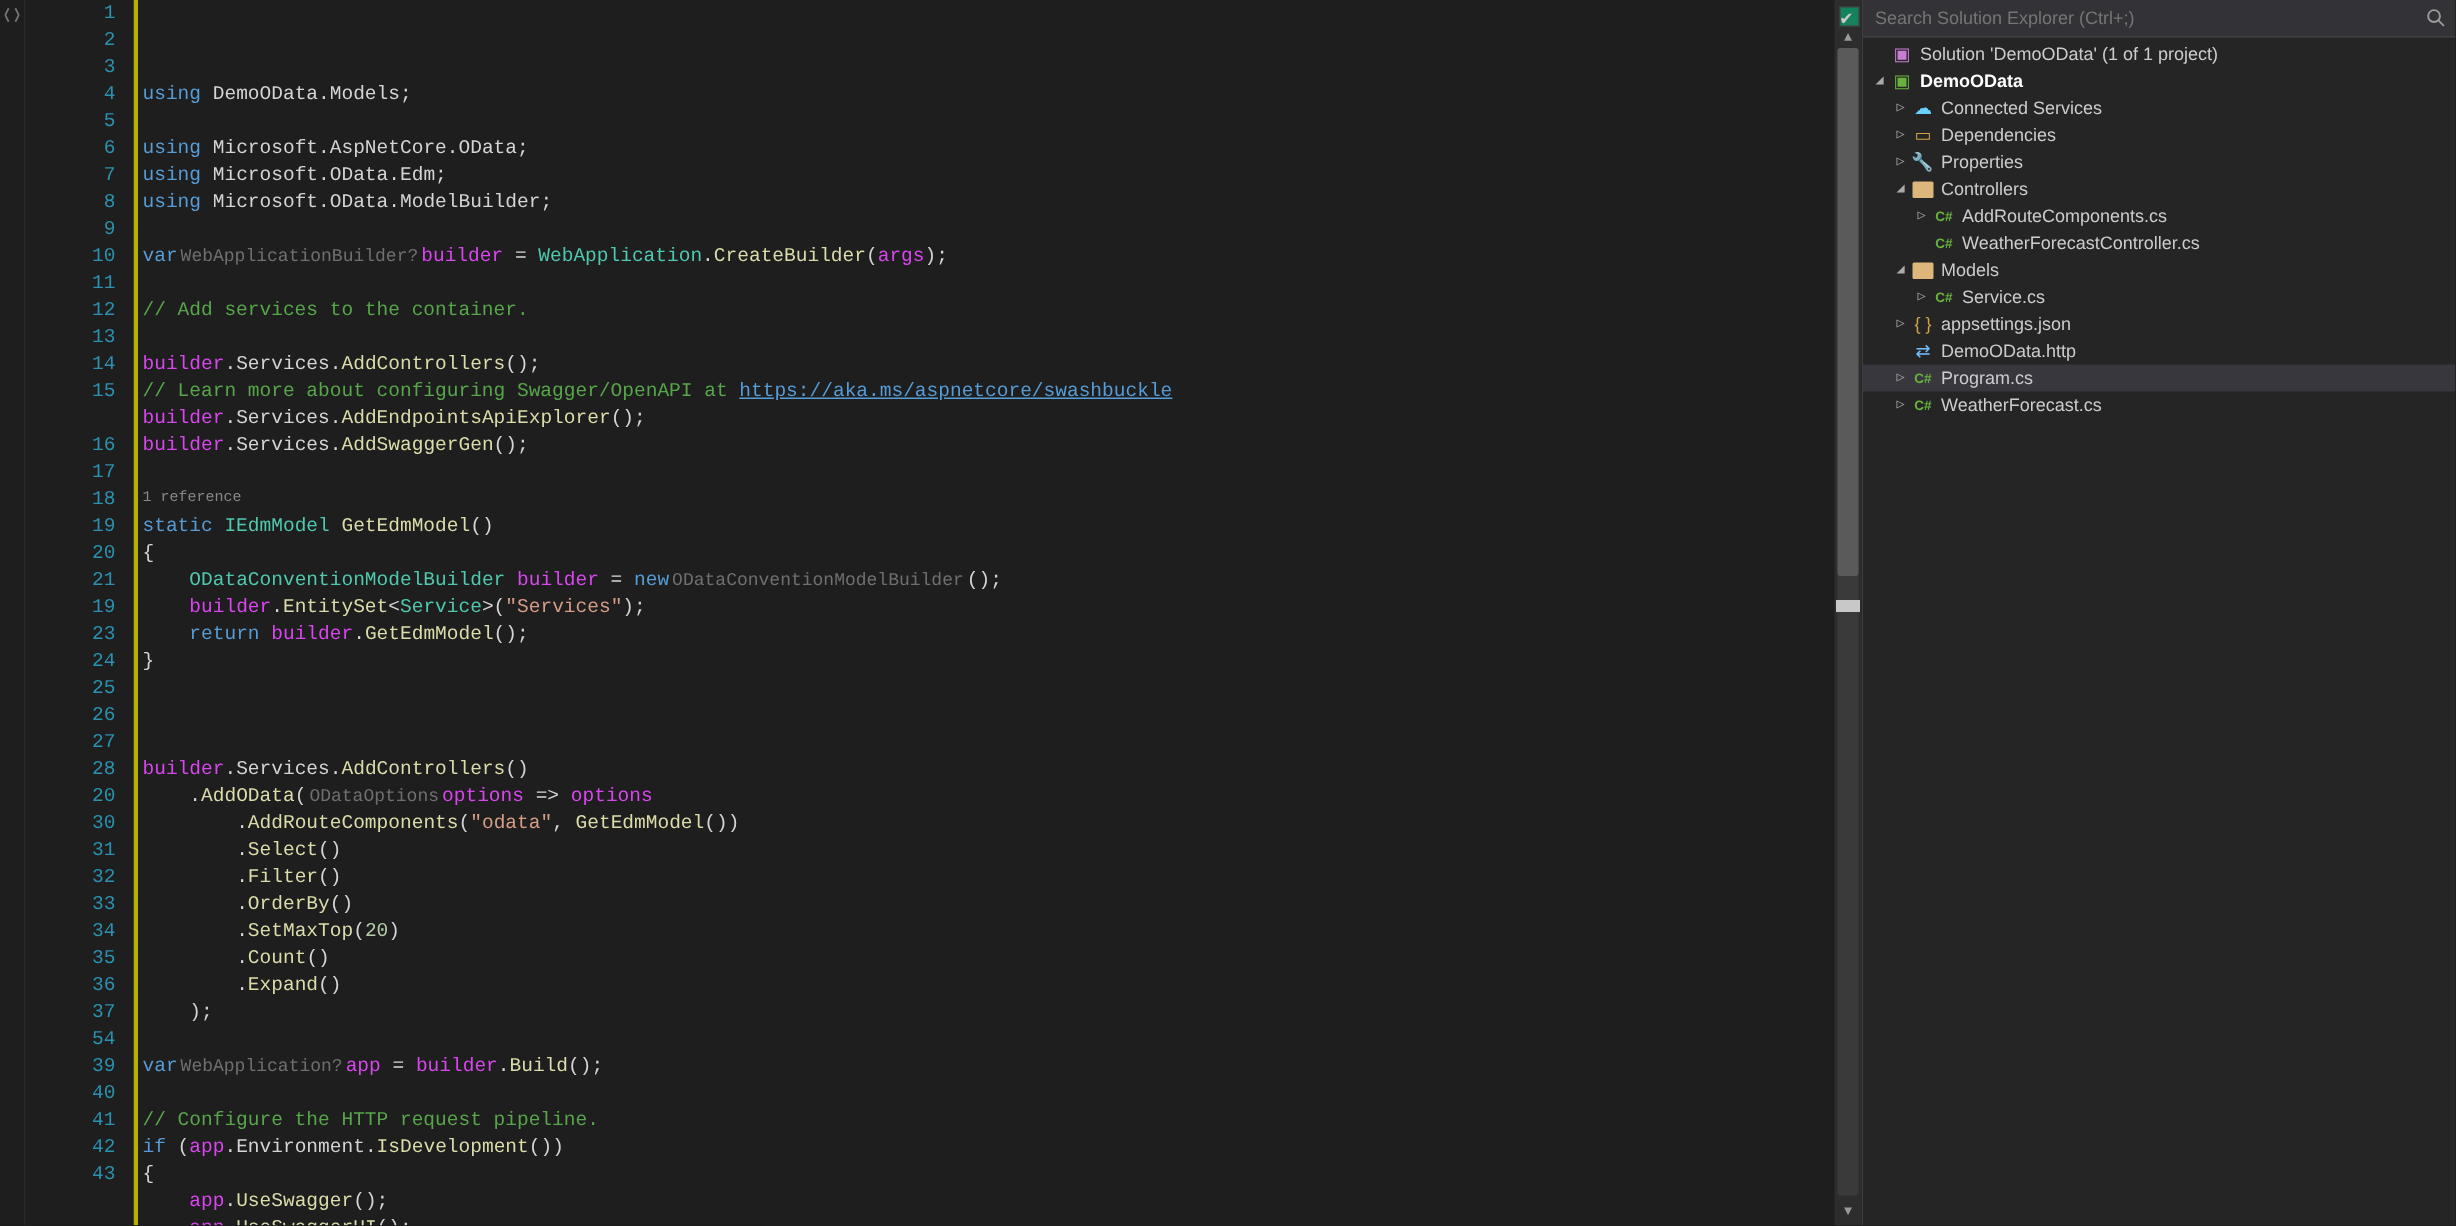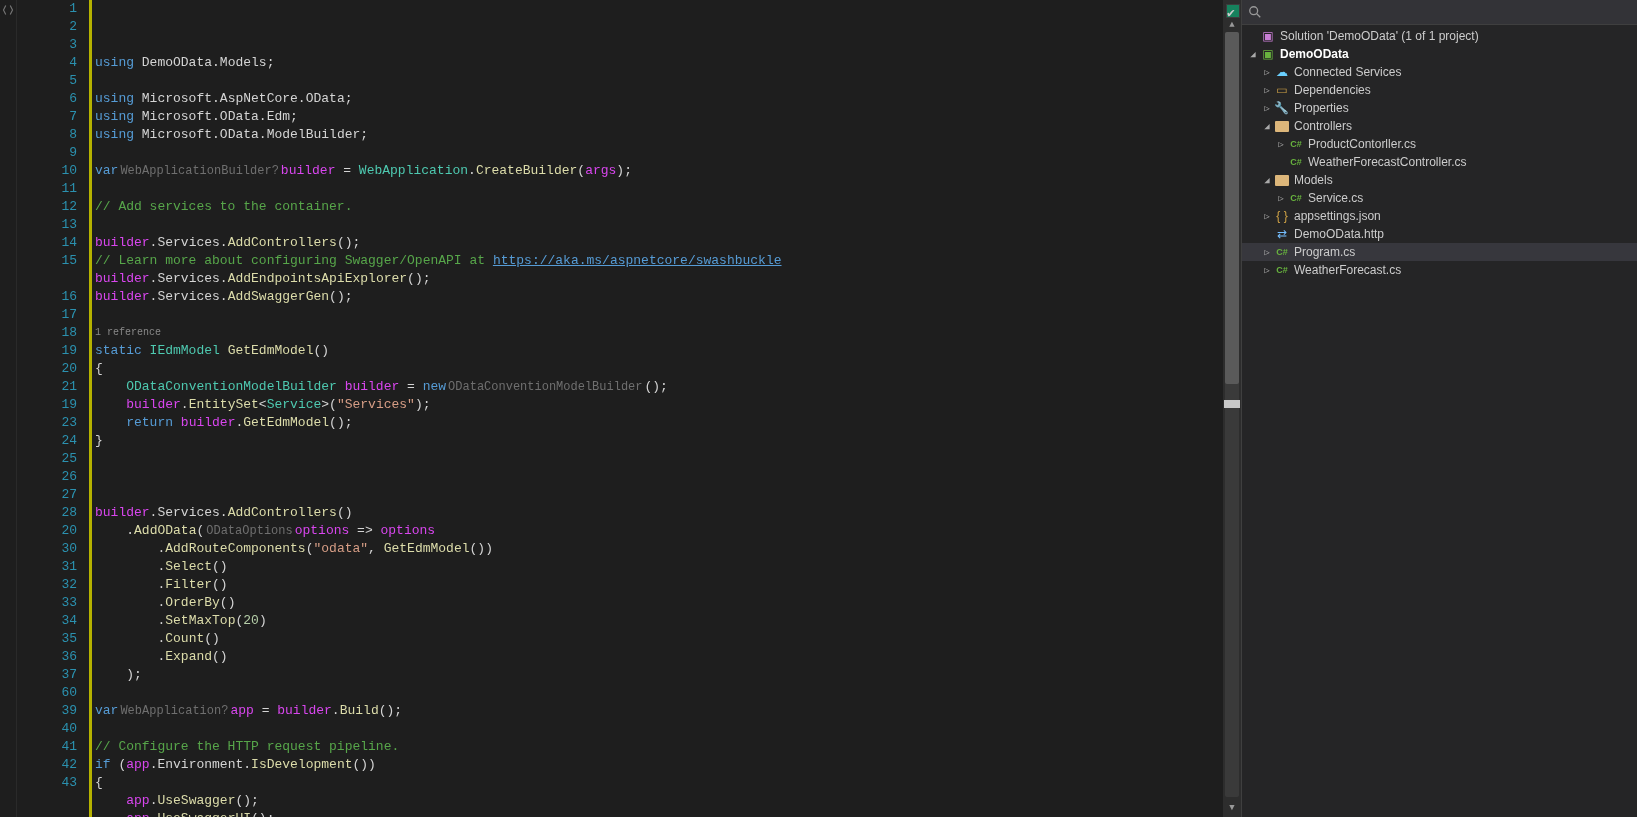--- a/index.html
+++ b/index.html
@@ -104,21 +104,21 @@
         <div>28</div>
         <div>20</div>
         <div>30</div>
         <div>31</div>
         <div>32</div>
         <div>33</div>
         <div>34</div>
         <div>35</div>
         <div>36</div>
         <div>37</div>
-        <div>60</div>
+        <div>54</div>
         <div>39</div>
         <div>40</div>
         <div>41</div>
         <div>42</div>
         <div>43</div>
       </div>
     <div class="code" id="code-body">
       <div class="chg-bar"></div>
     <div class="code-line"><span class="kw">using</span><span class="pl"> DemoOData</span><span class="pn">.</span><span class="pl">Models</span><span class="pn">;</span></div><div class="code-line"></div><div class="code-line"><span class="kw">using</span><span class="pl"> Microsoft</span><span class="pn">.</span><span class="pl">AspNetCore</span><span class="pn">.</span><span class="pl">OData</span><span class="pn">;</span></div><div class="code-line"><span class="kw">using</span><span class="pl"> Microsoft</span><span class="pn">.</span><span class="pl">OData</span><span class="pn">.</span><span class="pl">Edm</span><span class="pn">;</span></div><div class="code-line"><span class="kw">using</span><span class="pl"> Microsoft</span><span class="pn">.</span><span class="pl">OData</span><span class="pn">.</span><span class="pl">ModelBuilder</span><span class="pn">;</span></div><div class="code-line"></div><div class="code-line"><span class="kw">var</span> <span class="hint">WebApplicationBuilder?</span> <span class="var">builder</span><span class="pn"> = </span><span class="typ">WebApplication</span><span class="pn">.</span><span class="fn">CreateBuilder</span><span class="pn">(</span><span class="var">args</span><span class="pn">);</span></div><div class="code-line"></div><div class="code-line"><span class="cmt">// Add services to the container.</span></div><div class="code-line"></div><div class="code-line"><span class="var">builder</span><span class="pn">.</span><span class="pl">Services</span><span class="pn">.</span><span class="fn">AddControllers</span><span class="pn">();</span></div><div class="code-line"><span class="cmt">// Learn more about configuring Swagger/OpenAPI at </span><a class="lnk" href="#">https://aka.ms/aspnetcore/swashbuckle</a></div><div class="code-line"><span class="var">builder</span><span class="pn">.</span><span class="pl">Services</span><span class="pn">.</span><span class="fn">AddEndpointsApiExplorer</span><span class="pn">();</span></div><div class="code-line"><span class="var">builder</span><span class="pn">.</span><span class="pl">Services</span><span class="pn">.</span><span class="fn">AddSwaggerGen</span><span class="pn">();</span></div><div class="code-line"></div><div class="codelens">1 reference</div><div class="code-line"><span class="kw">static </span><span class="typ">IEdmModel </span><span class="fn">GetEdmModel</span><span class="pn">()</span></div><div class="code-line"><span class="pn">{</span></div><div class="code-line"><span class="pl">    </span><span class="typ">ODataConventionModelBuilder </span><span class="var">builder</span><span class="pn"> = </span><span class="kw">new</span> <span class="hint">ODataConventionModelBuilder</span><span class="pn">();</span></div><div class="code-line"><span class="pl">    </span><span class="var">builder</span><span class="pn">.</span><span class="fn">EntitySet</span><span class="pn">&lt;</span><span class="typ">Service</span><span class="pn">&gt;(</span><span class="str">"Services"</span><span class="pn">);</span></div><div class="code-line"><span class="pl">    </span><span class="kw">return </span><span class="var">builder</span><span class="pn">.</span><span class="fn">GetEdmModel</span><span class="pn">();</span></div><div class="code-line"><span class="pn">}</span></div><div class="code-line"></div><div class="code-line"></div><div class="code-line"></div><div class="code-line"><span class="var">builder</span><span class="pn">.</span><span class="pl">Services</span><span class="pn">.</span><span class="fn">AddControllers</span><span class="pn">()</span></div><div class="code-line"><span class="pl">    </span><span class="pn">.</span><span class="fn">AddOData</span><span class="pn">(</span><span class="hint">ODataOptions</span> <span class="var">options</span><span class="pn"> =&gt; </span><span class="var">options</span></div><div class="code-line"><span class="pl">        </span><span class="pn">.</span><span class="fn">AddRouteComponents</span><span class="pn">(</span><span class="str">"odata"</span><span class="pn">, </span><span class="fn">GetEdmModel</span><span class="pn">())</span></div><div class="code-line"><span class="pl">        </span><span class="pn">.</span><span class="fn">Select</span><span class="pn">()</span></div><div class="code-line"><span class="pl">        </span><span class="pn">.</span><span class="fn">Filter</span><span class="pn">()</span></div><div class="code-line"><span class="pl">        </span><span class="pn">.</span><span class="fn">OrderBy</span><span class="pn">()</span></div><div class="code-line"><span class="pl">        </span><span class="pn">.</span><span class="fn">SetMaxTop</span><span class="pn">(</span><span class="num">20</span><span class="pn">)</span></div><div class="code-line"><span class="pl">        </span><span class="pn">.</span><span class="fn">Count</span><span class="pn">()</span></div><div class="code-line"><span class="pl">        </span><span class="pn">.</span><span class="fn">Expand</span><span class="pn">()</span></div><div class="code-line"><span class="pl">    </span><span class="pn">);</span></div><div class="code-line"></div><div class="code-line"><span class="kw">var</span> <span class="hint">WebApplication?</span> <span class="var">app</span><span class="pn"> = </span><span class="var">builder</span><span class="pn">.</span><span class="fn">Build</span><span class="pn">();</span></div><div class="code-line"></div><div class="code-line"><span class="cmt">// Configure the HTTP request pipeline.</span></div><div class="code-line"><span class="kw">if </span><span class="pn">(</span><span class="var">app</span><span class="pn">.</span><span class="pl">Environment</span><span class="pn">.</span><span class="fn">IsDevelopment</span><span class="pn">())</span></div><div class="code-line"><span class="pn">{</span></div><div class="code-line"><span class="pl">    </span><span class="var">app</span><span class="pn">.</span><span class="fn">UseSwagger</span><span class="pn">();</span></div><div class="code-line"><span class="pl">    </span><span class="var">app</span><span class="pn">.</span><span class="fn">UseSwaggerUI</span><span class="pn">();</span></div></div>
     <div class="editor-right-strip">
@@ -127,20 +127,21 @@
       <div class="v-scrollbar">
         <div class="thumb"></div>
       </div>
       <div class="strip-caret"></div>
       <div class="strip-arrow" style="bottom:4px">▼</div>
     </div>
   </div>
 
   <div class="solexp">
     <div class="search">
+      <input placeholder="Search Solution Explorer (Ctrl+;)" style="">
       <span class="mag">
         <svg viewBox="0 0 16 16" width="14" height="14" fill="none" stroke="#999" stroke-width="1.5">
           <circle cx="6.5" cy="6.5" r="4.5"></circle>
             <path d="M10 10l4 4"></path>
         </svg>
       </span>
     </div>
     <div class="tree" id="sol-tree">
         <div class="node indent0">
           <span class="tw"></span>
@@ -170,21 +171,21 @@
         <div class="node indent1">
           <span class="tw">◢</span>
           <span class="ic">
             <span class="ic-folder"></span>
           </span>
           <span class="lbl">Controllers</span>
         </div>
         <div class="node indent2">
           <span class="tw">▷</span>
           <span class="ic ic-cs">C#</span>
-          <span class="lbl">ProductContorller.cs</span>
+          <span class="lbl">AddRouteComponents.cs</span>
         </div>
         <div class="node indent2">
           <span class="tw"></span>
           <span class="ic ic-cs">C#</span>
           <span class="lbl">WeatherForecastController.cs</span>
         </div>
         <div class="node indent1">
           <span class="tw">◢</span>
           <span class="ic">
             <span class="ic-folder"></span>

